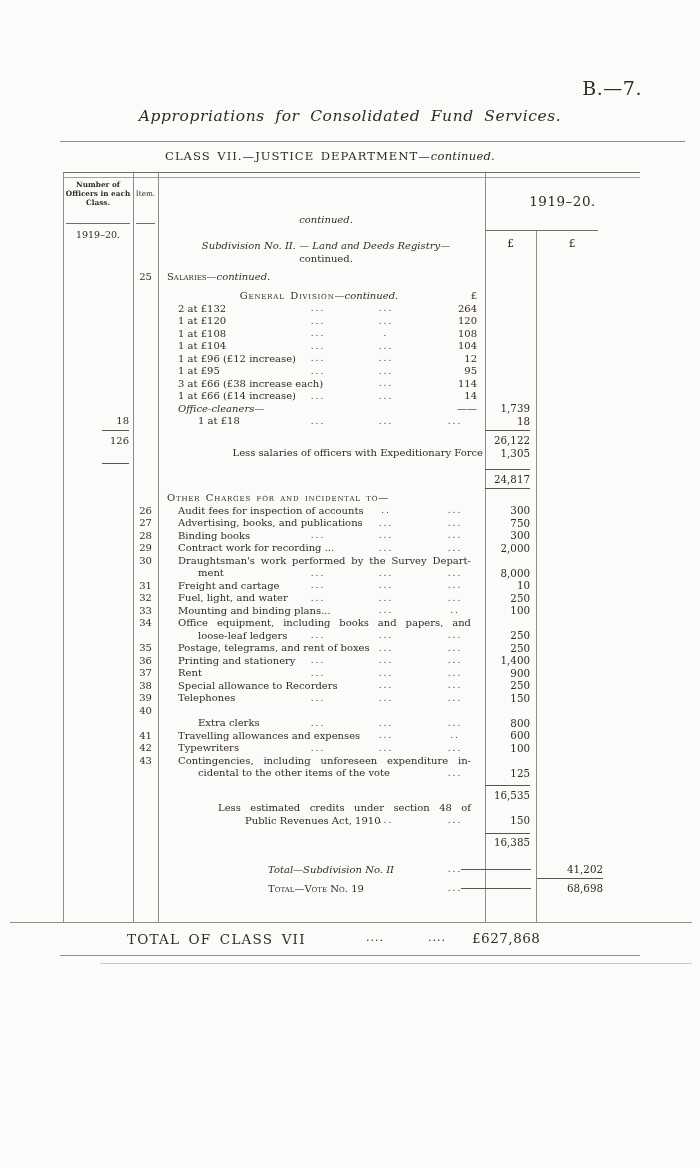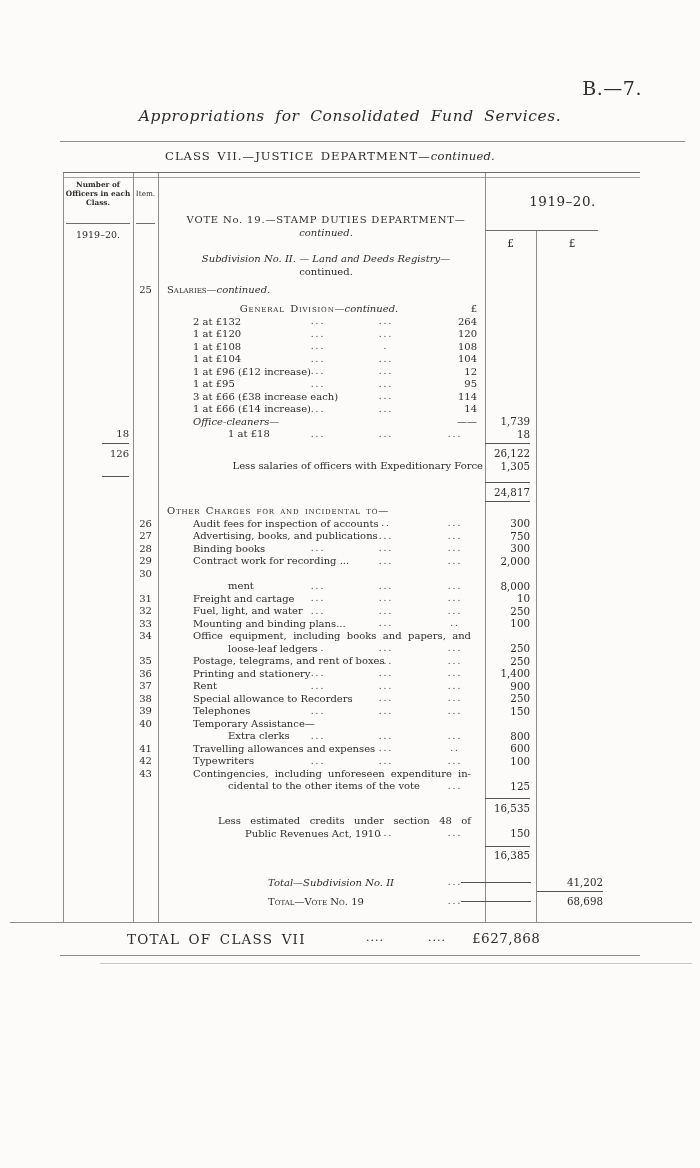--- a/index.html
+++ b/index.html
@@ -27,22 +27,22 @@
   .yearhead{position:absolute;top:20px;left:422px;width:155px;text-align:center;font-size:13.5px;letter-spacing:.5px;}
   .pound1{position:absolute;top:64px;left:422px;width:51px;text-align:center;font-size:10.5px;}
   .pound2{position:absolute;top:64px;left:473px;width:72px;text-align:center;font-size:10.5px;}
 
   
   .tbody{position:absolute;top:40px;left:0;width:577px;}
   .row{display:flex;align-items:center;font-size:10px;}
   .c-off{width:70px;display:flex;justify-content:flex-end;align-items:center;padding-right:4px;box-sizing:border-box;font-size:10px;}
   .c-item{width:25px;text-align:center;font-size:10px;}
   .c-main{width:327px;display:flex;align-items:center;box-sizing:border-box;padding-left:9px;min-width:0;}
-  .c-main.in1{padding-left:35px;}
-  .c-main.in2{padding-left:70px;}
+  .c-main.in1{padding-left:20px;}
+  .c-main.in2{padding-left:40px;}
   .desc{flex:1;min-width:0;white-space:nowrap;}
   .desc.ctr{text-align:center;}
   .desc.rgt{text-align:right;padding-right:2px;}
   .desc.jst{text-align:justify;text-align-last:justify;white-space:normal;padding-right:14px;}
   .d1,.d2,.d3{text-align:center;letter-spacing:2px;font-size:9px;color:#3c3a36;flex:none;}
   .d1{width:58px;}.d2{width:78px;}.d3{width:60px;}
   .a3{width:60px;text-align:right;padding-right:8px;box-sizing:border-box;flex:none;}
   .c-m1{width:51px;display:flex;justify-content:flex-end;align-items:center;padding-right:6px;box-sizing:border-box;position:relative;font-size:10.3px;}
   .c-m2{flex:1;display:flex;justify-content:flex-end;align-items:center;padding-right:37px;box-sizing:border-box;font-size:10.3px;}
   .rl{height:1px;background:#57554f;}
@@ -84,29 +84,20 @@
     <div class="rule" style="top:50px;left:3px;width:64px;background:#6f6d68;"></div>
     <div class="offyear">1919–20.</div>
     <div class="itemhead">Item.</div>
     <div class="rule" style="top:50px;left:73px;width:19px;background:#6f6d68;"></div>
     <div class="yearhead">1919–20.</div>
     <div class="rule" style="top:57px;left:422px;width:113px;background:#6f6d68;"></div>
     <div class="pound1">£</div>
     <div class="pound2">£</div>
 
     <div class="tbody">
-        <div class="row" style="height: 13px;">
-          <div class="c-off"></div>
-          <div class="c-item"></div>
-          <div class="c-main">
-            <div class="desc ctr"><span class="ls">VOTE No. 19.—STAMP DUTIES DEPARTMENT—</span></div>
-          </div>
-          <div class="c-m1"></div>
-          <div class="c-m2"></div>
-        </div>
         <div class="row" style="height: 12px;">
           <div class="c-off"></div>
           <div class="c-item"></div>
           <div class="c-main">
             <div class="desc ctr"><span class="it">continued.</span></div>
           </div>
           <div class="c-m1"></div>
           <div class="c-m2"></div>
         </div>
         <div class="row" style="height: 14px;">
@@ -413,20 +404,23 @@
             <div class="desc"><span>Contract work for recording ...</span></div>
             <div class="d2">...</div>
             <div class="d3">...</div>
           </div>
           <div class="c-m1">2,000</div>
           <div class="c-m2"></div>
         </div>
         <div class="row" style="height: 12.5px;">
           <div class="c-off"></div>
           <div class="c-item">30</div>
+          <div class="c-main in1">
+            <div class="desc jst"><span>Draughtsman's work performed by the Survey Depart-</span></div>
+          </div>
           <div class="c-m1"></div>
           <div class="c-m2"></div>
         </div>
         <div class="row" style="height: 12.5px;">
           <div class="c-off"></div>
           <div class="c-item"></div>
           <div class="c-main in2">
             <div class="desc"><span>ment</span></div>
             <div class="d1">...</div>
             <div class="d2">...</div>
@@ -545,23 +539,20 @@
             <div class="d1">...</div>
             <div class="d2">...</div>
             <div class="d3">...</div>
           </div>
           <div class="c-m1">150</div>
           <div class="c-m2"></div>
         </div>
         <div class="row" style="height: 12.5px;">
           <div class="c-off"></div>
           <div class="c-item">40</div>
-          <div class="c-main in1">
-            <div class="desc"><span>Temporary Assistance—</span></div>
-          </div>
           <div class="c-m1"></div>
           <div class="c-m2"></div>
         </div>
         <div class="row" style="height: 12.5px;">
           <div class="c-off"></div>
           <div class="c-item"></div>
           <div class="c-main in2">
             <div class="desc"><span>Extra clerks</span></div>
             <div class="d1">...</div>
             <div class="d2">...</div>

